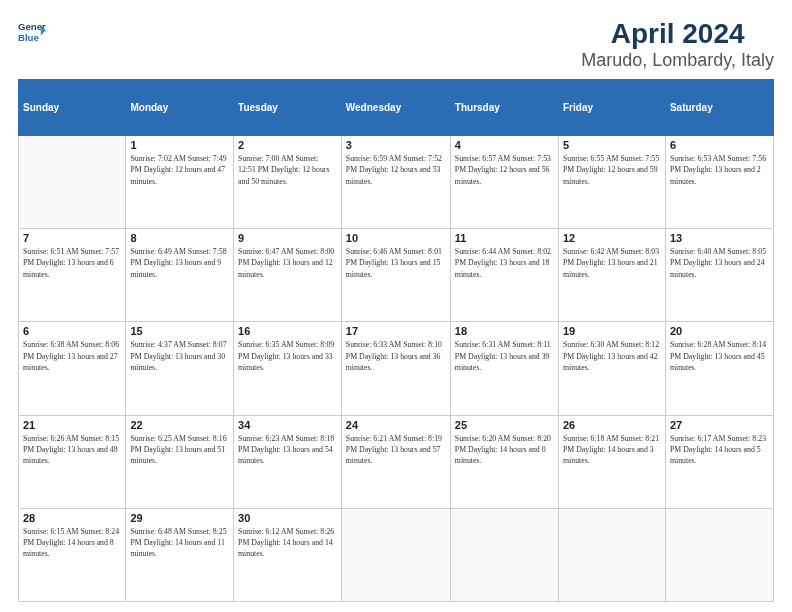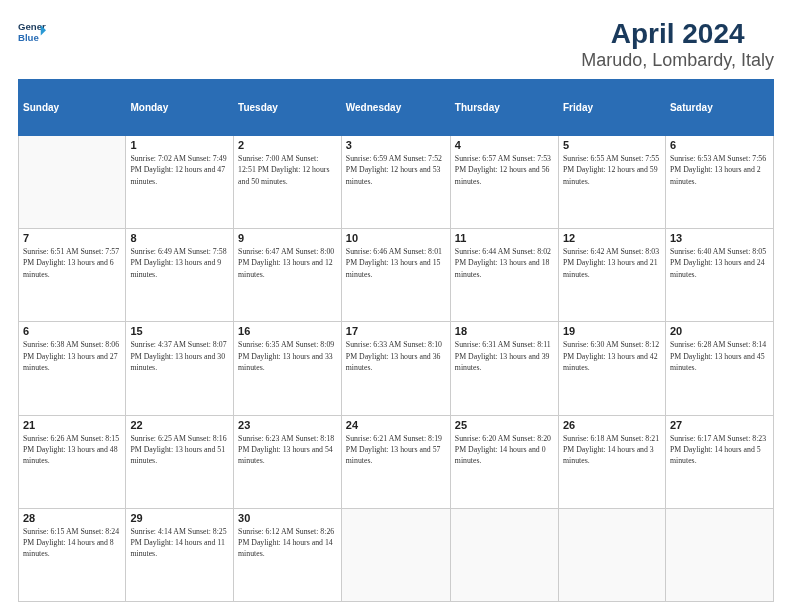--- a/index.html
+++ b/index.html
@@ -270,21 +270,21 @@
 and 48 minutes.</div>
           </td>
           <td>
             <span class="day-num">22</span>
             <div class="day-info">Sunrise: 6:25 AM
 Sunset: 8:16 PM
 Daylight: 13 hours
 and 51 minutes.</div>
           </td>
           <td>
-            <span class="day-num">23</span>
+            <span class="day-num">34</span>
             <div class="day-info">Sunrise: 6:23 AM
 Sunset: 8:18 PM
 Daylight: 13 hours
 and 54 minutes.</div>
           </td>
           <td>
             <span class="day-num">24</span>
             <div class="day-info">Sunrise: 6:21 AM
 Sunset: 8:19 PM
 Daylight: 13 hours
@@ -315,21 +315,21 @@
         <tr>
           <td>
             <span class="day-num">28</span>
             <div class="day-info">Sunrise: 6:15 AM
 Sunset: 8:24 PM
 Daylight: 14 hours
 and 8 minutes.</div>
           </td>
           <td>
             <span class="day-num">29</span>
-            <div class="day-info">Sunrise: 4:14 AM
+            <div class="day-info">Sunrise: 6:48 AM
 Sunset: 8:25 PM
 Daylight: 14 hours
 and 11 minutes.</div>
           </td>
           <td>
             <span class="day-num">30</span>
             <div class="day-info">Sunrise: 6:12 AM
 Sunset: 8:26 PM
 Daylight: 14 hours
 and 14 minutes.</div>

